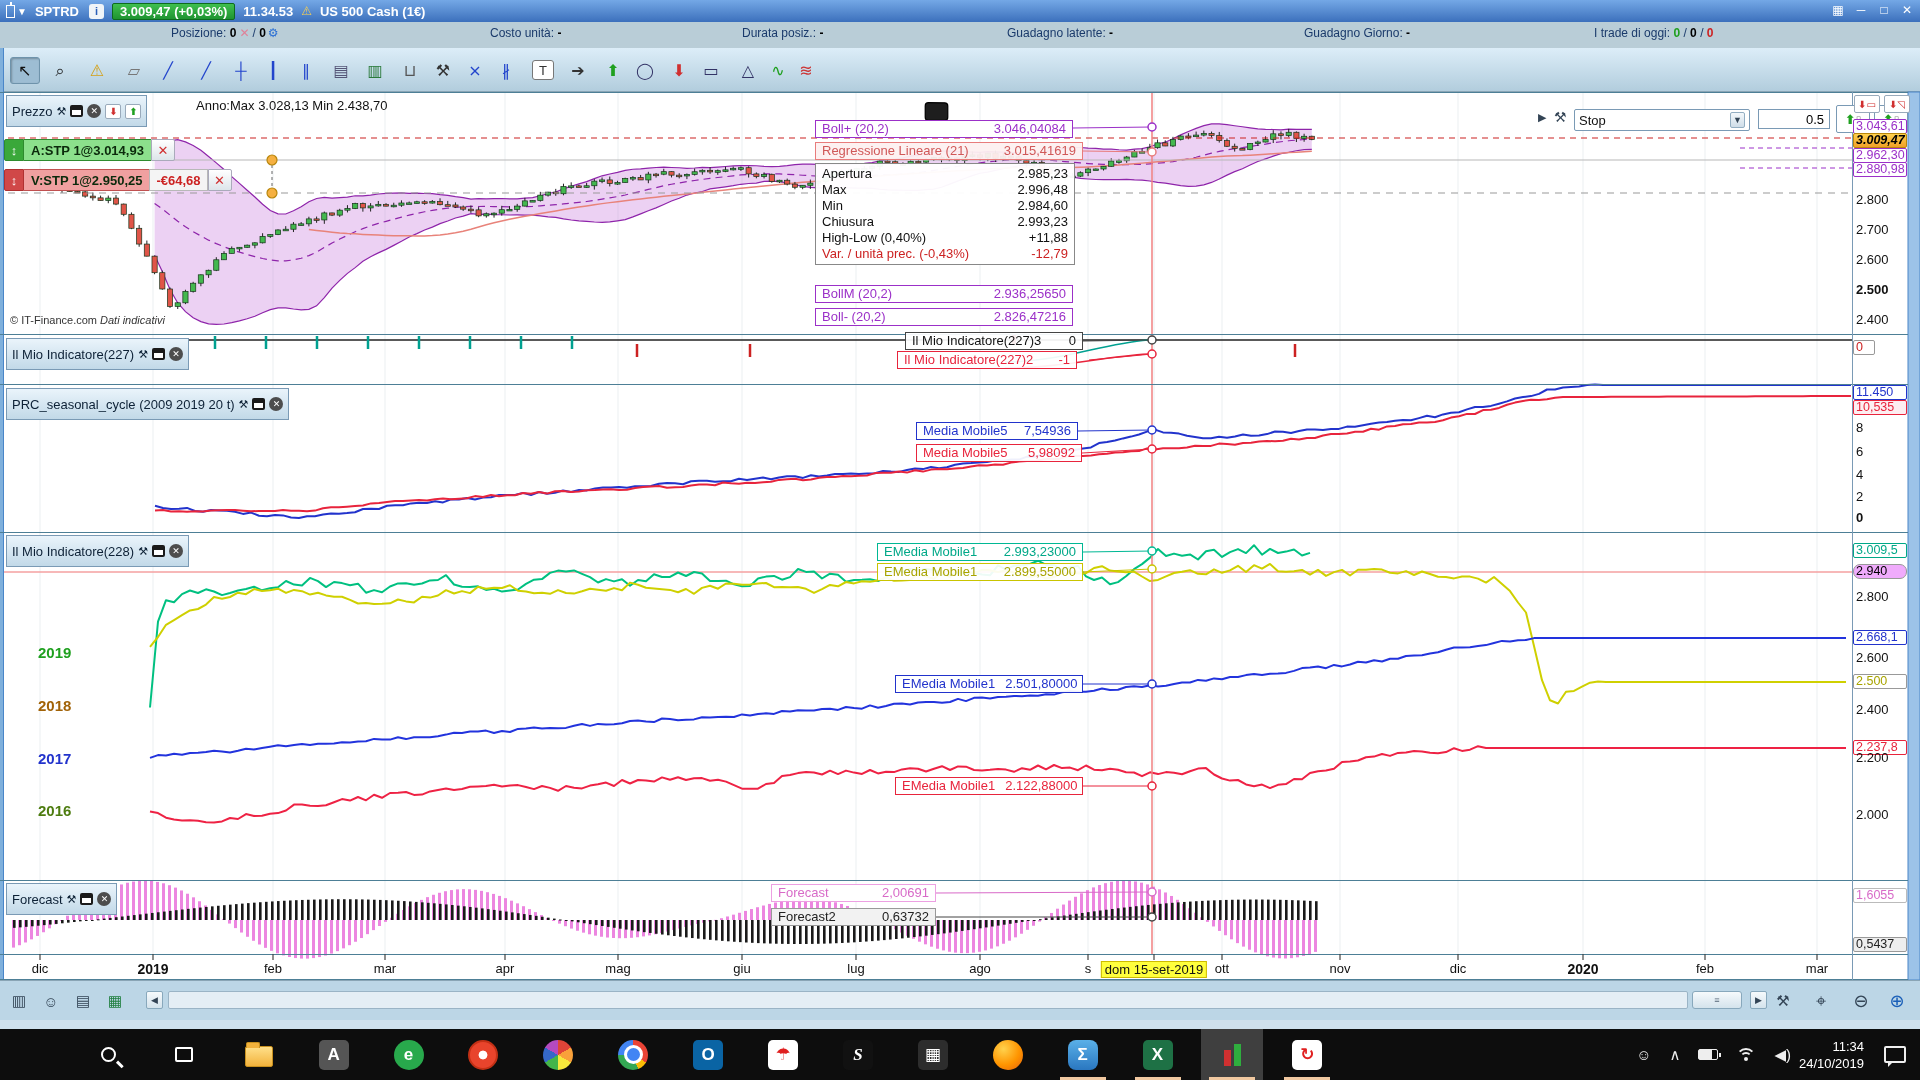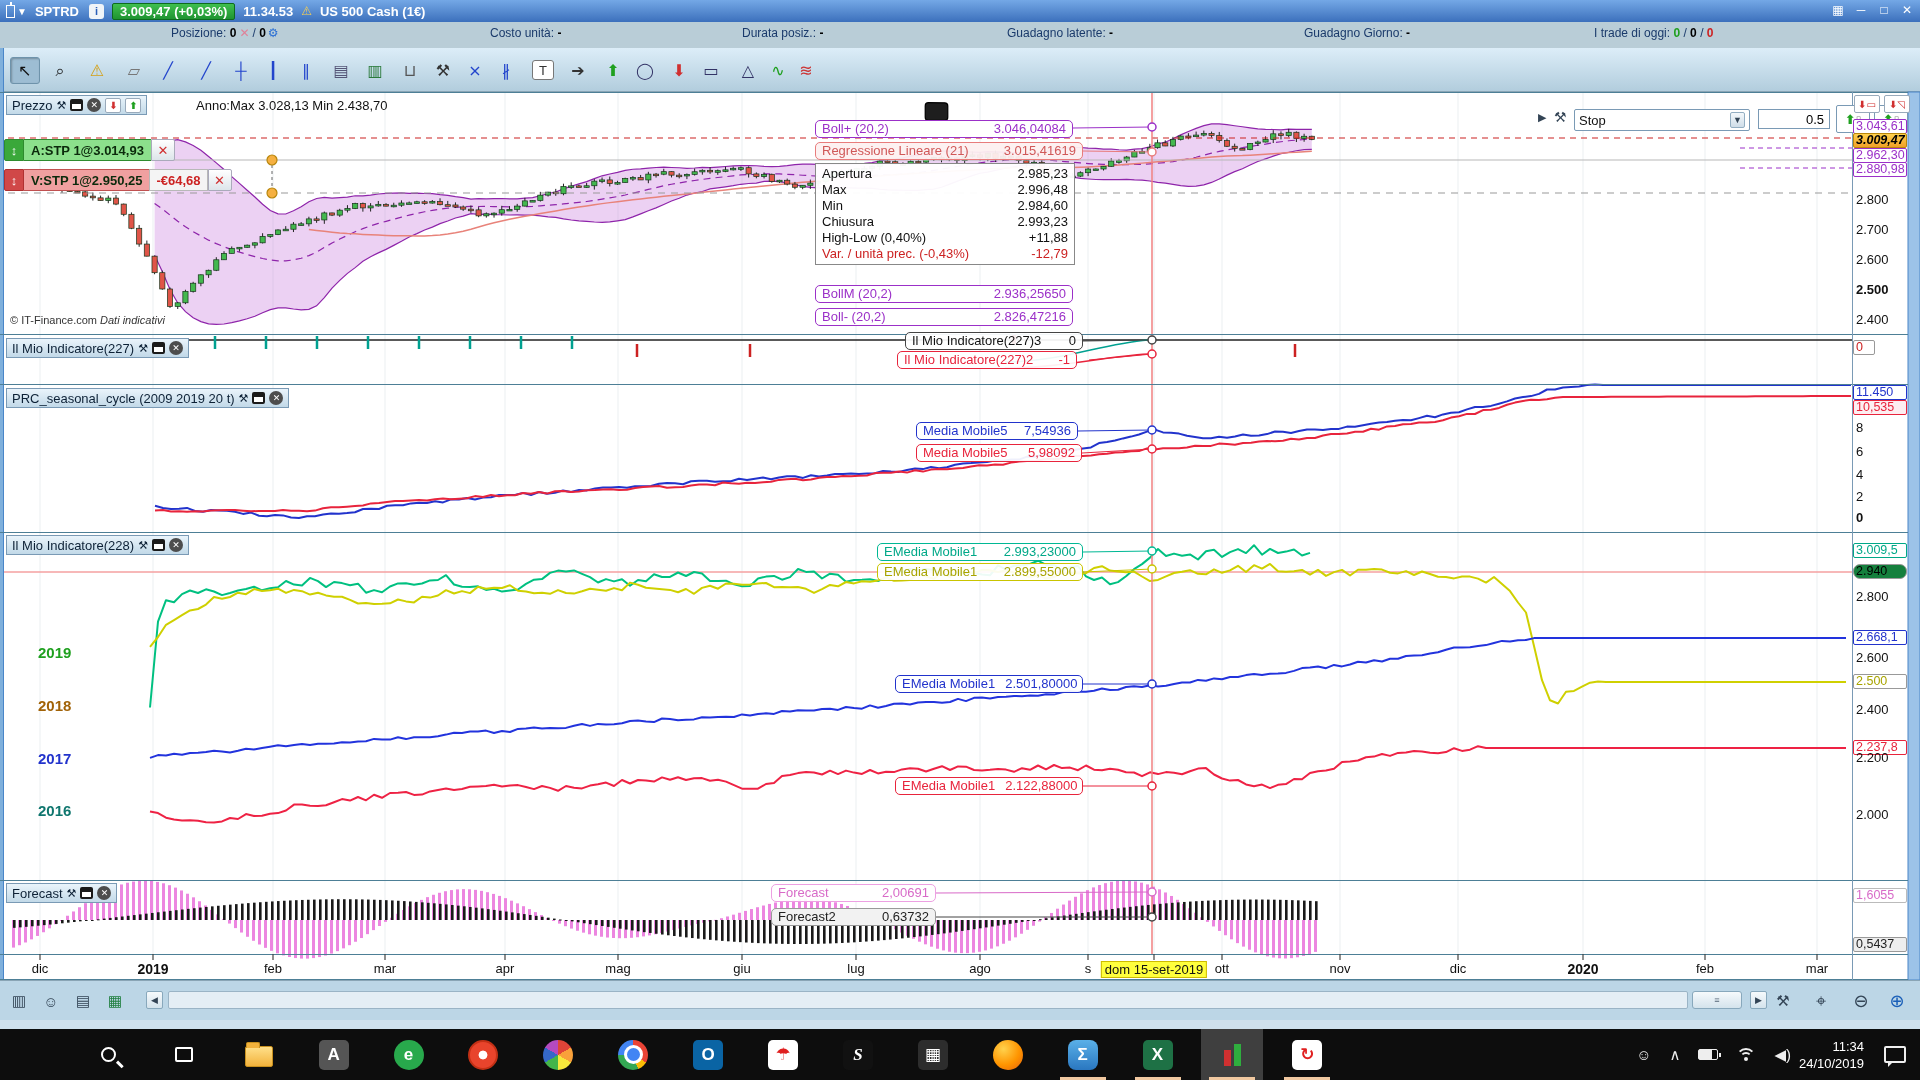--- a/index.html
+++ b/index.html
@@ -51,41 +51,41 @@
   .spin-arrows span{flex:1;display:flex;align-items:center;justify-content:center;background:linear-gradient(#f4f8fb,#cfdde8);border:1px solid #93aec2;}
   .tradebox{position:absolute;left:1532px;top:48px;width:386px;height:43px;background:#f4fafe;
     border:1px solid #8fb0c6;border-radius:8px 0 0 0;}
   .qta-label{position:absolute;left:1770px;top:49px;font-size:13px;color:#222;}
 
   
   .edge-l{position:absolute;left:0;top:48px;width:4px;height:972px;background:#7fb0dc;border-right:1px solid #4a86c8;}
   .bottom-strip{position:absolute;left:0;top:1020px;width:1920px;height:9px;background:#cfe0ec;}
   #chart-svg{position:absolute;left:0;top:0;z-index:1;}
 
-  .phead{position:absolute;z-index:4;height:20px;background:linear-gradient(#eaf4fb,#c2d9e8);
+  .phead{position:absolute;z-index:4;height:32px;background:linear-gradient(#eaf4fb,#c2d9e8);
     border:1px solid #7a9ab5;display:flex;align-items:center;gap:4px;padding:0 5px;font-size:13px;color:#0d2136;}
   .ph-btn{display:flex;align-items:center;justify-content:center;font-size:11px;}
   .ph-window{width:13px;height:12px;background:#fff;border:2px solid #1a1a1a;border-top-width:5px;border-radius:2px;}
   .ph-close{width:14px;height:14px;border-radius:50%;background:#4d4d4d;color:#fff;font-size:9px;font-weight:bold;
     display:flex;align-items:center;justify-content:center;}
   .ph-arrow{width:16px;height:15px;background:#fff;border:1px solid #9ab;border-radius:2px;font-size:10px;font-weight:bold;
     display:flex;align-items:center;justify-content:center;}
 
   .anno{position:absolute;z-index:3;font-size:13px;color:#111;}
   .copyright{position:absolute;z-index:3;font-size:11px;color:#333;}
 
   .order{position:absolute;z-index:4;display:flex;height:22px;font-size:13px;align-items:stretch;}
   .ord-grip{width:20px;display:flex;align-items:center;justify-content:center;color:#fff;font-weight:bold;border-radius:2px 0 0 2px;}
   .ord-label{display:flex;align-items:center;padding:0 7px;font-weight:bold;color:#0c2a0c;border-top:1px solid;border-bottom:1px solid;}
   .ord-pnl{display:flex;align-items:center;padding:0 6px;background:#f4f4f4;border:1px solid #b8b8b8;color:#cc2222;font-weight:bold;}
   .ord-x{width:24px;display:flex;align-items:center;justify-content:center;background:linear-gradient(#fff,#dde5ea);
     border:1px solid #aab;border-radius:0 2px 2px 0;color:#d03030;font-weight:bold;}
 
   .tt{position:absolute;z-index:4;display:flex;justify-content:space-between;gap:10px;height:18px;line-height:15px;
-    background:rgba(255,255,255,.93);border:1.5px solid;border-radius:5px;padding:0 6px;font-size:13px;white-space:nowrap;text-align:center;}
+    background:rgba(255,255,255,.93);border:1.5px solid;border-radius:0;padding:0 6px;font-size:13px;white-space:nowrap;text-align:center;}
   .c-purple{border-color:#9b30c8;color:#9b30c8;}
   .c-salmon{border-color:#e87c7c;color:#d05858;background:rgba(253,240,240,.95);}
   .c-teal{border-color:#00b894;color:#00a888;}
   .c-yel{border-color:#c9c400;color:#a8a400;}
   .c-blue{border-color:#2233cc;color:#2233cc;}
   .c-red{border-color:#e8243c;color:#e8243c;}
   .c-black{border-color:#444;color:#111;}
   .c-pink{border-color:#eda0e2;color:#d86ac8;}
   .c-grey{border-color:#999;color:#222;background:#f2f2f2;}
 
@@ -94,21 +94,21 @@
   .infobox .row{display:flex;justify-content:space-between;height:16px;line-height:16px;color:#111;}
   .infobox .row.red{color:#cc2222;}
 
   .year{position:absolute;z-index:3;font-size:15px;font-weight:bold;}
 
   .axl{position:absolute;left:1856px;z-index:3;font-size:13px;color:#111;white-space:nowrap;}
   .axl.b{font-weight:bold;}
   .axb{position:absolute;left:1853px;z-index:3;width:54px;height:15px;font-size:12.5px;line-height:13px;
     border:1px solid;border-radius:2px;background:#fff;padding:0 2px;white-space:nowrap;}
   .axb.cur{background:linear-gradient(#ffd24d,#f0a028);border-color:#b8860b;color:#000;font-weight:bold;font-style:italic;}
-  .axb.yelbg{background:#15803d;border-color:#999;color:#000;border-radius:7px;}
+  .axb.yelbg{background:#f0abfc;border-color:#999;color:#000;border-radius:7px;}
 
   .tl{position:absolute;z-index:3;top:961px;font-size:13px;color:#111;transform:translateX(-50%);white-space:nowrap;}
   .tl.b{font-weight:bold;font-size:14px;}
   .tl.hl{background:#ffff3d;padding:0 3px;border:1px solid #cdbb00;}
 
   .collapse-btn{position:absolute;z-index:4;width:26px;height:18px;background:#fff;border:1px solid #9ab;border-radius:2px;
     display:flex;align-items:center;justify-content:center;font-size:10px;color:#d03030;font-weight:bold;}
 
   
   .scrollrow{position:absolute;left:0;top:980px;width:1920px;height:40px;background:#bcd6e6;border-top:1px solid #8aa5b5;z-index:3;}
@@ -1279,21 +1279,21 @@
     <span>EMedia Mobile1</span>
       <span>2.501,80000</span>
     </div>
   <div class="tt c-red" style="left:895px;top:777px;width:188px">
     <span>EMedia Mobile1</span>
       <span>2.122,88000</span>
     </div>
   <div class="year" style="left:38px;top:644px;color:#1fa01f">2019</div>
   <div class="year" style="left:38px;top:697px;color:#a16207">2018</div>
   <div class="year" style="left:38px;top:750px;color:#2233cc">2017</div>
-  <div class="year" style="left:38px;top:802px;color:#0f766e">2016</div>
+  <div class="year" style="left:38px;top:802px;color:#4d7c0f">2016</div>
 
   <div class="phead" style="left:6px;top:883px">
     <span>Forecast</span>
     <span class="ph-btn">⚒</span>
     <span class="ph-window"></span>
     <span class="ph-close">✕</span>
   </div>
   <div class="tt c-pink" style="left:771px;top:884px;width:165px">
     <span>Forecast</span>
       <span>2,00691</span>

